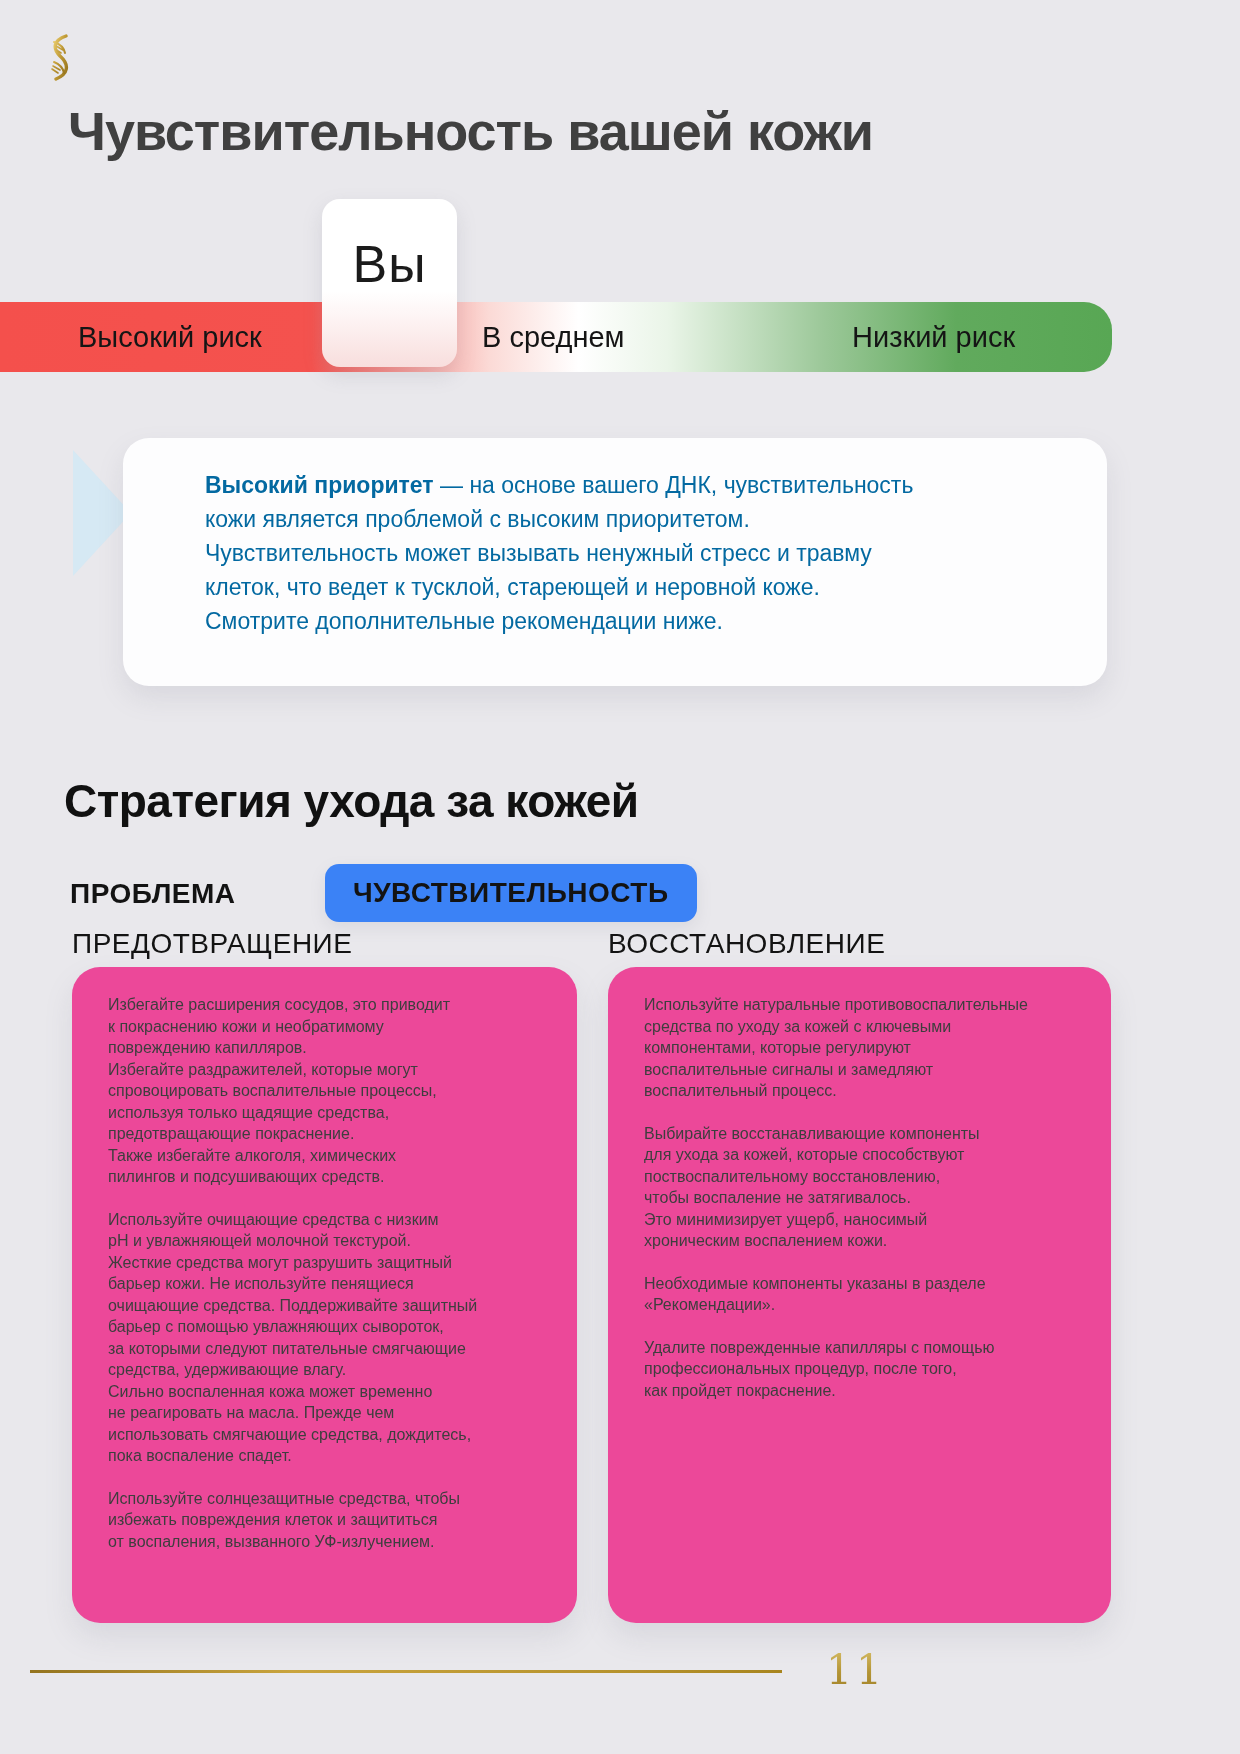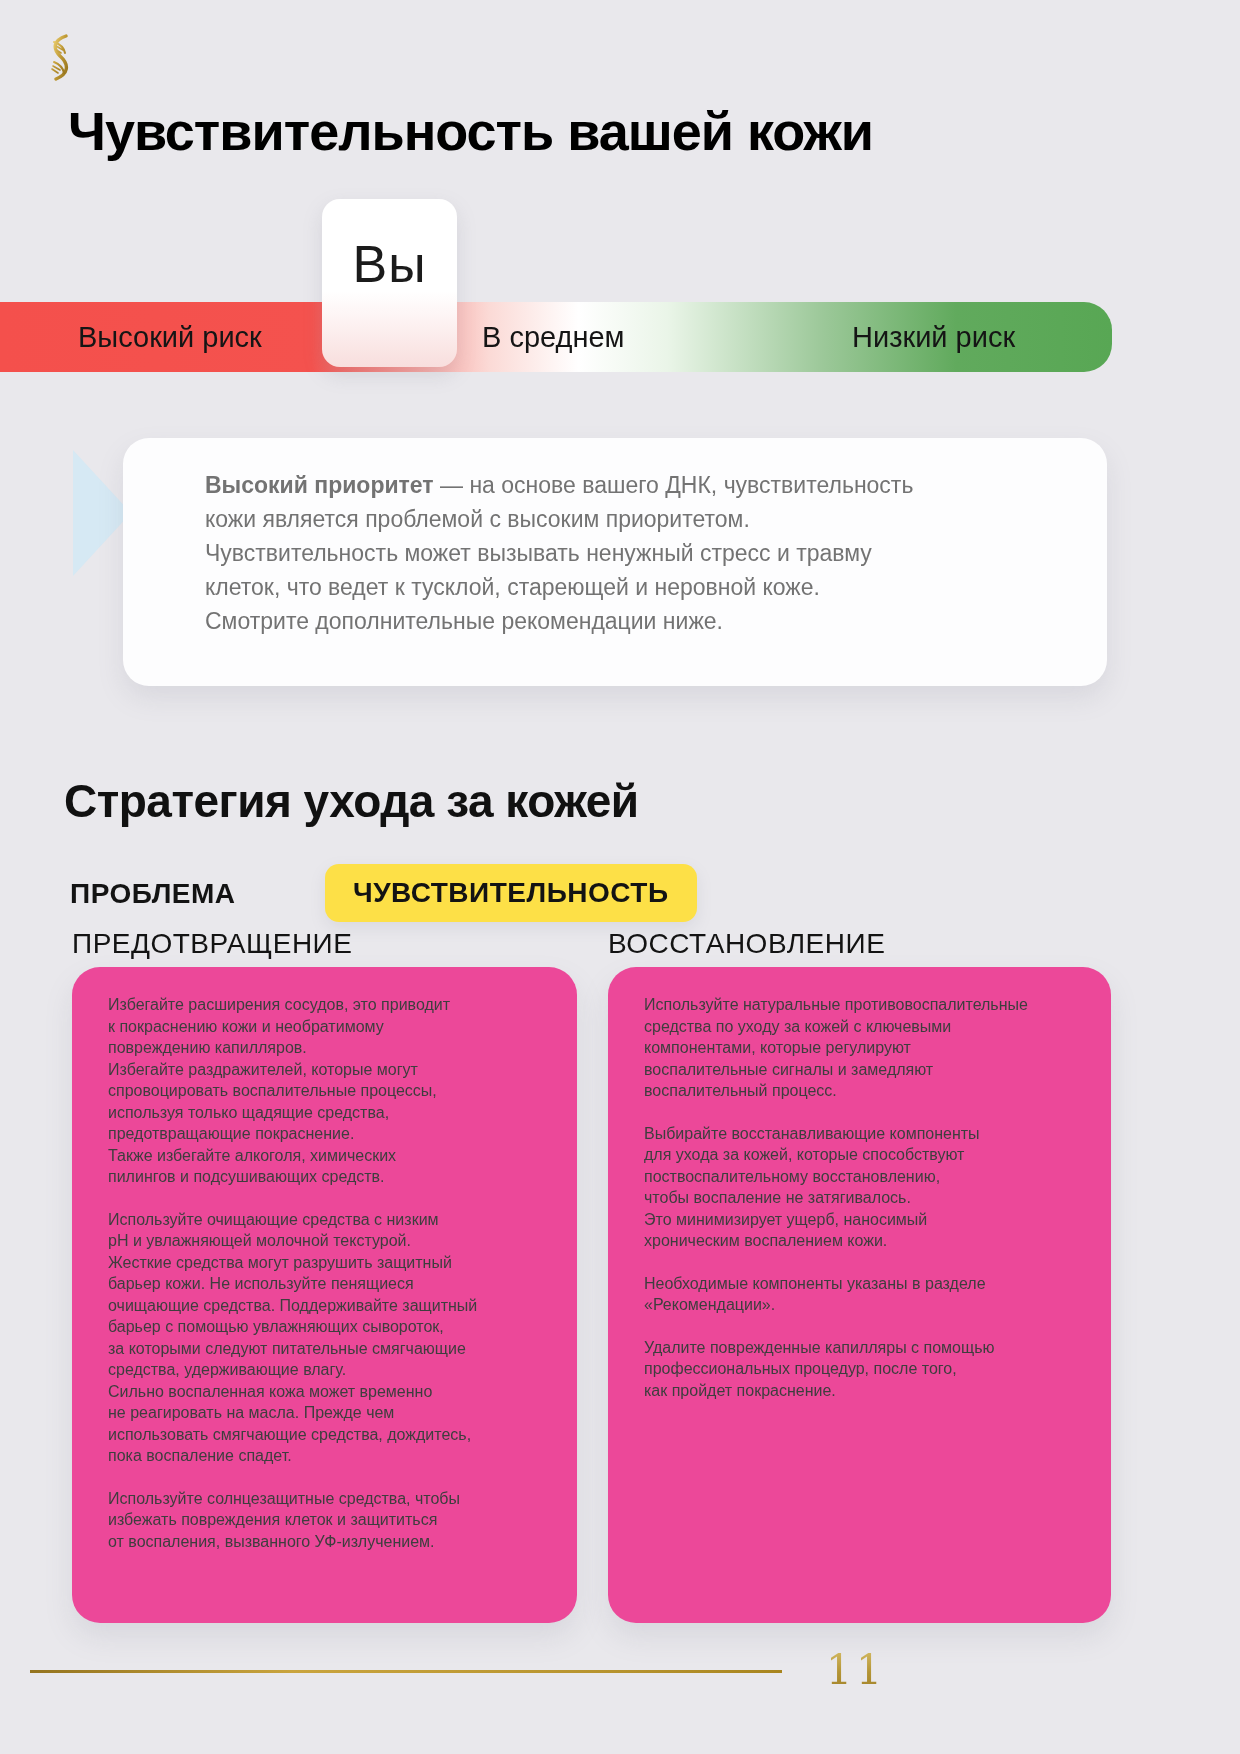--- a/index.html
+++ b/index.html
@@ -10,21 +10,21 @@
     margin:0 auto;
     background:#e9e8ec;
     font-family:"Liberation Sans", sans-serif;
     overflow:hidden;
     color:#141414;
   }
   
   .logo { position:absolute; left:44px; top:34px; width:32px; height:48px; }
   .h1 {
     position:absolute; left:68px; top:100px; width:1050px;
-    font-size:54px; font-weight:800; letter-spacing:-1px; color:#000000;
+    font-size:54px; font-weight:800; letter-spacing:-1px; color:#404040;
   }
   
   .risk-bar {
     position:absolute; left:0; top:302px; width:1112px; height:70px;
     border-radius:0 28px 28px 0;
     background:linear-gradient(90deg,
       #f4504c 0%, #f4524e 28%, #fbdad6 44%, #ffffff 52%,
       #eaf5e8 60%, #9cc899 74%, #61aa5d 86%, #58a754 100%);
   }
   .risk-label {
@@ -44,37 +44,37 @@
   }
   .you-marker span { font-size:52px; font-weight:300; color:#1b1b1b; letter-spacing:1px; }
   
   .callout-box {
     position:absolute; left:123px; top:438px; width:984px; height:248px;
     background:#fdfdfe; border-radius:26px;
     box-shadow:0 12px 26px rgba(130,130,150,0.16);
   }
   .callout-text {
     position:absolute; left:205px; top:468px; width:790px;
-    font-size:23px; line-height:34px; color:#737373;
+    font-size:23px; line-height:34px; color:#0369a1;
     white-space:pre-line;
   }
   .callout-text b { font-weight:700; }
   .callout-arrow { position:absolute; left:0; top:0; }
   
   .h2 {
     position:absolute; left:64px; top:774px; width:900px;
     font-size:46px; font-weight:800; letter-spacing:-0.5px; color:#111;
   }
   .problem-label {
     position:absolute; left:70px; top:878px;
     font-size:28px; font-weight:800; letter-spacing:0.5px; color:#131313;
   }
   .problem-badge {
     position:absolute; left:325px; top:864px;
-    background:#fde047; border-radius:14px;
+    background:#3b82f6; border-radius:14px;
     padding:13px 28px;
     box-shadow:0 6px 16px rgba(130,130,150,0.14);
     font-size:28px; font-weight:700; letter-spacing:0.5px; color:#131313;
   }
   .col-header {
     position:absolute; top:928px;
     font-size:28px; font-weight:400; letter-spacing:0.5px; color:#131313;
   }
   .col-header.left  { left:72px; }
   .col-header.right { left:608px; }

